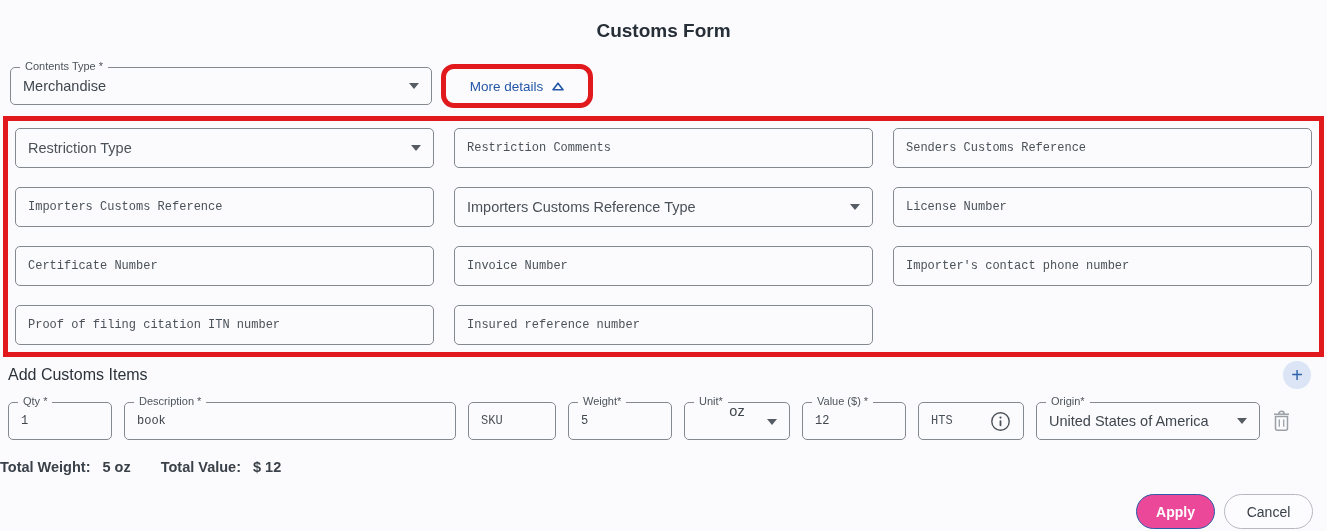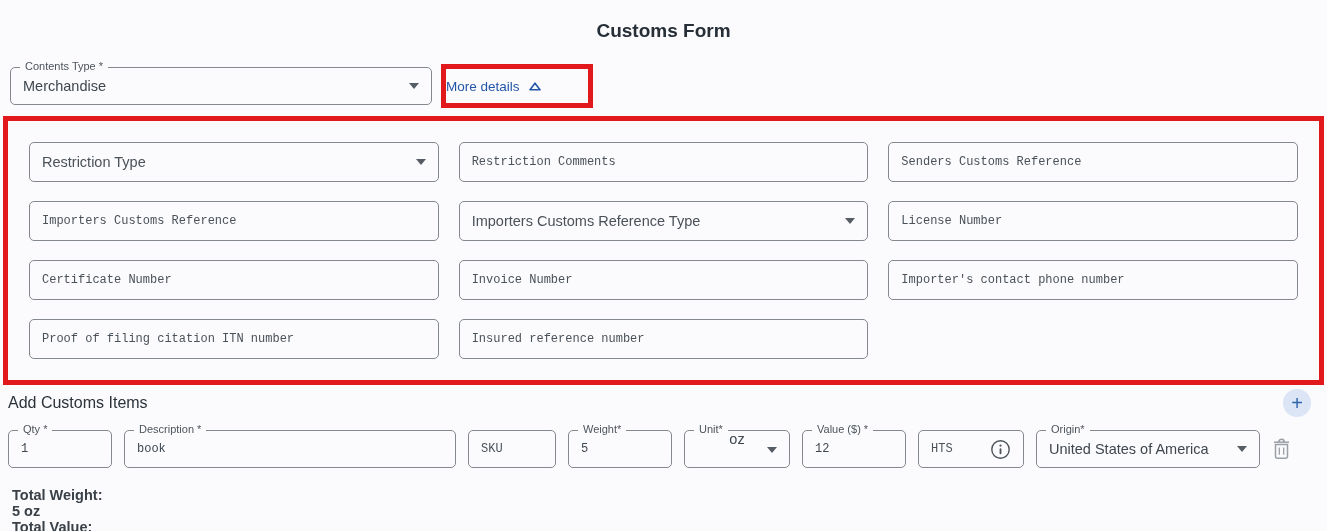--- a/index.html
+++ b/index.html
@@ -54,31 +54,31 @@
 
   
   .top-row {
     display: flex; align-items: center;
     margin: 22px 10px 0 10px; height: 44px;
   }
   .contents { width: 422px; height: 40px; cursor: pointer; }
   .annotation { border: 5px solid #e1191c; }
   .md-box {
     margin-left: 9px; width: 152px; height: 44px;
-    display: flex; align-items: center; justify-content: flex-start;
+    display: flex; align-items: center; justify-content: center; border-radius: 13px;
   }
   .md-link {
     display: flex; align-items: center; gap: 9px;
     color: #2456a8; font-size: 13.5px; text-decoration: none; cursor: pointer;
   }
 
   
   .details {
     margin: 8px 3px 0 3px;
-    padding: 21px;
+    padding: 7px;
     display: grid;
     grid-template-columns: 1fr 1fr 1fr;
     column-gap: 20px; row-gap: 19px;
   }
 
   
   .items-header {
     display: flex; align-items: center; justify-content: space-between;
     margin: 4px 16px 0 8px;
   }
@@ -101,23 +101,23 @@
   .w-weight{ width: 104px; }
   .w-unit  { width: 106px; flex-direction: column; }
   .w-val   { width: 104px; justify-content: center; }
   .w-hts   { width: 106px; }
   .w-origin{ width: 224px; }
   .sel { cursor: pointer; }
   .icon-btn { background: none; border: none; padding: 0; cursor: pointer; display: flex; }
 
   
   .totals {
-    display: flex; justify-content: center; align-items: baseline;
+    display: flex; justify-content: flex-start; align-items: baseline;
     margin: 19px 14px 0 0;
-    font-size: 14.5px; font-weight: 700; color: #3a4149; flex-direction: column;
+    font-size: 14.5px; font-weight: 700; color: #3a4149;
   }
   .totals .tv { font-weight: 600; margin-left: 12px; }
   .totals .tsep { width: 30px; }
 
   
   .actions {
     display: flex; justify-content: flex-end; gap: 9px;
     margin: 19px 14px 0 0;
   }
   .btn { height: 35px; border-radius: 18px; font-family: inherit; font-size: 14px; cursor: pointer; }

